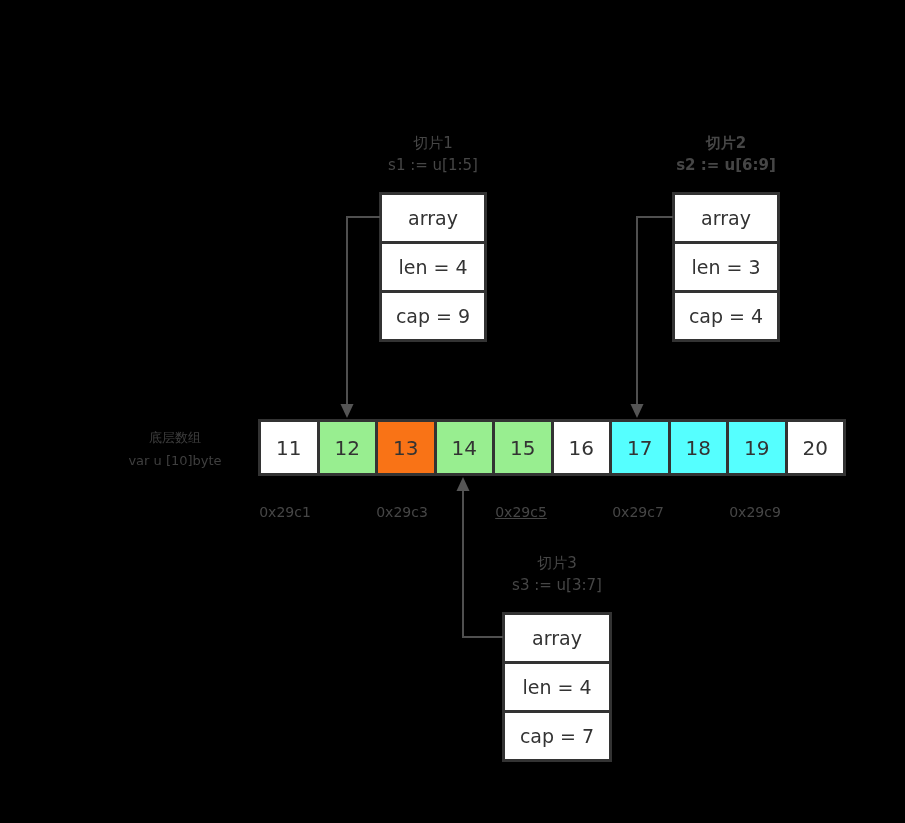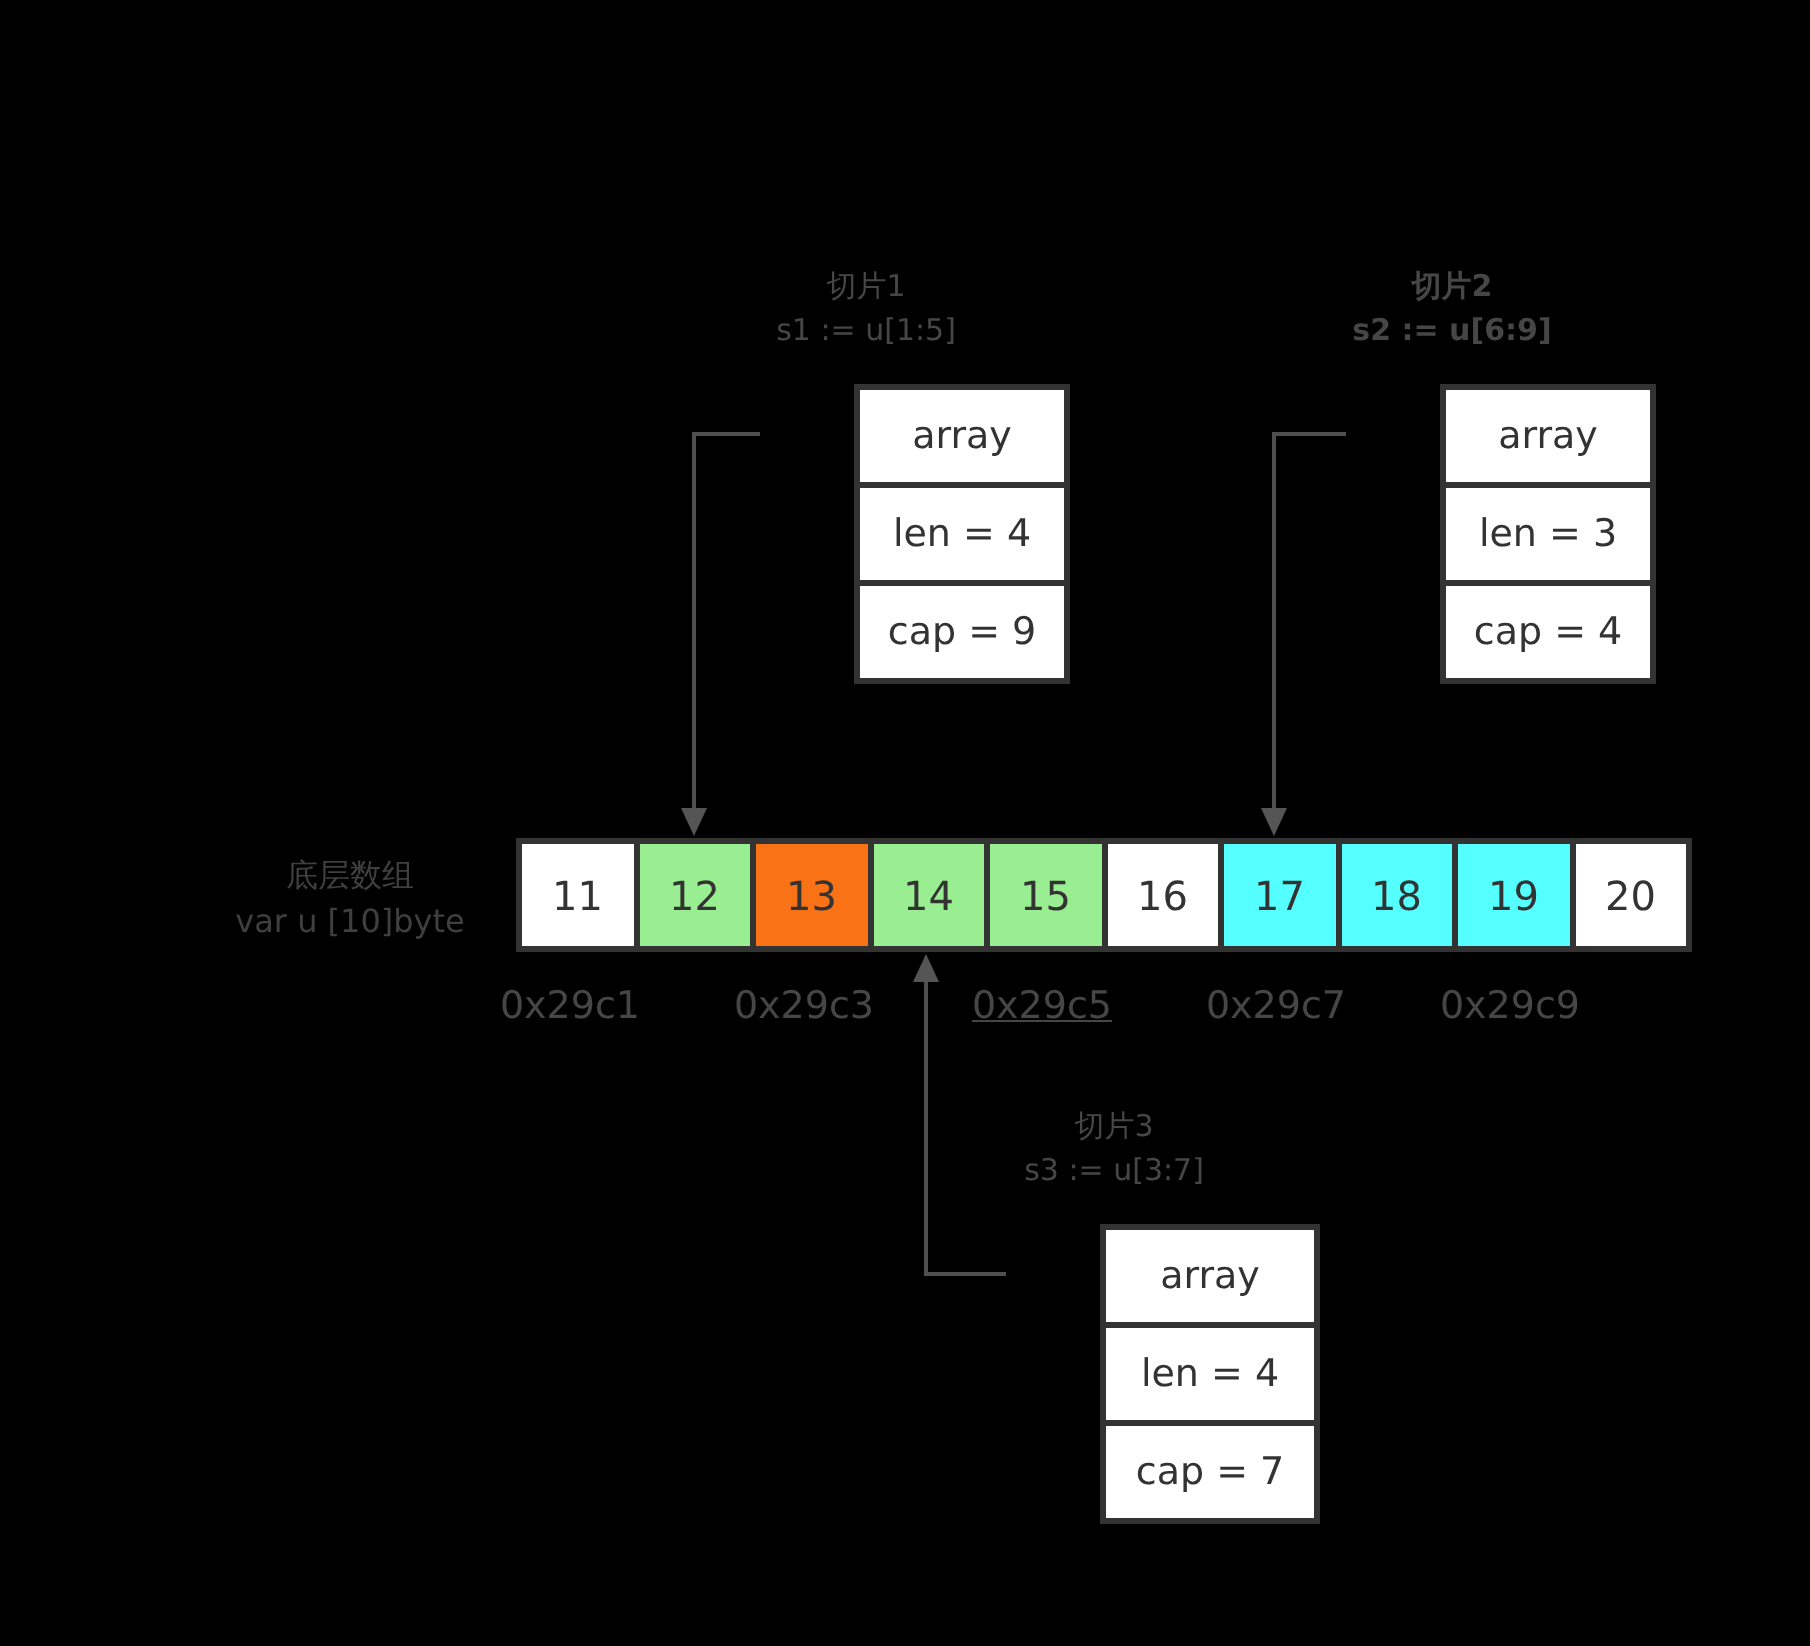--- a/index.html
+++ b/index.html
@@ -4,41 +4,41 @@
 <style>
   html,body{margin:0;padding:0;background:#000;}
   .canvas{
     position:relative;width:905px;height:823px;background:#000000;overflow:hidden;
     font-family:"DejaVu Sans","Liberation Sans",sans-serif;
   }
   .slice-caption{
     position:absolute;width:220px;text-align:center;
     font-size:15px;line-height:22px;color:#464646;
   }
-  .slice-box{position:absolute;width:108px;margin-left:48px;}
+  .slice-box{position:absolute;width:108px;}
   .slice-row{
     height:52px;box-sizing:border-box;border:3px solid #333333;margin-top:-3px;
     background:#ffffff;display:flex;align-items:center;justify-content:center;
     font-size:19px;color:#333333;
   }
   .slice-row:first-child{margin-top:0;}
   .array-row{position:absolute;left:258px;top:419px;display:flex;}
   .acell{
     width:61.5px;height:57px;box-sizing:border-box;border:3px solid #333333;
     margin-left:-3px;background:#ffffff;display:flex;align-items:center;justify-content:center;
     font-size:20px;color:#333333;
   }
   .acell:first-child{margin-left:0;text-align:right;}
   .array-label{
     position:absolute;left:95px;top:426px;width:160px;text-align:center;
-    font-size:16px;line-height:23px;color:#3f3f3f;
+    font-size:13px;line-height:23px;color:#3f3f3f;
   }
   .addr{
-    position:absolute;top:492px;width:80px;text-align:center;
-    font-size:19px;color:#464646;
+    position:absolute;top:504px;width:80px;text-align:center;
+    font-size:14px;color:#464646;
   }
   .arrow-layer{position:absolute;left:0;top:0;width:905px;height:823px;pointer-events:none;}
   .arrow-layer polyline{fill:none;stroke:#4f4f4f;stroke-width:2;}
   .arrow-layer polygon{fill:#555555;stroke:none;}
 </style>
 </head>
 <body>
 
 <div class="canvas">
 

